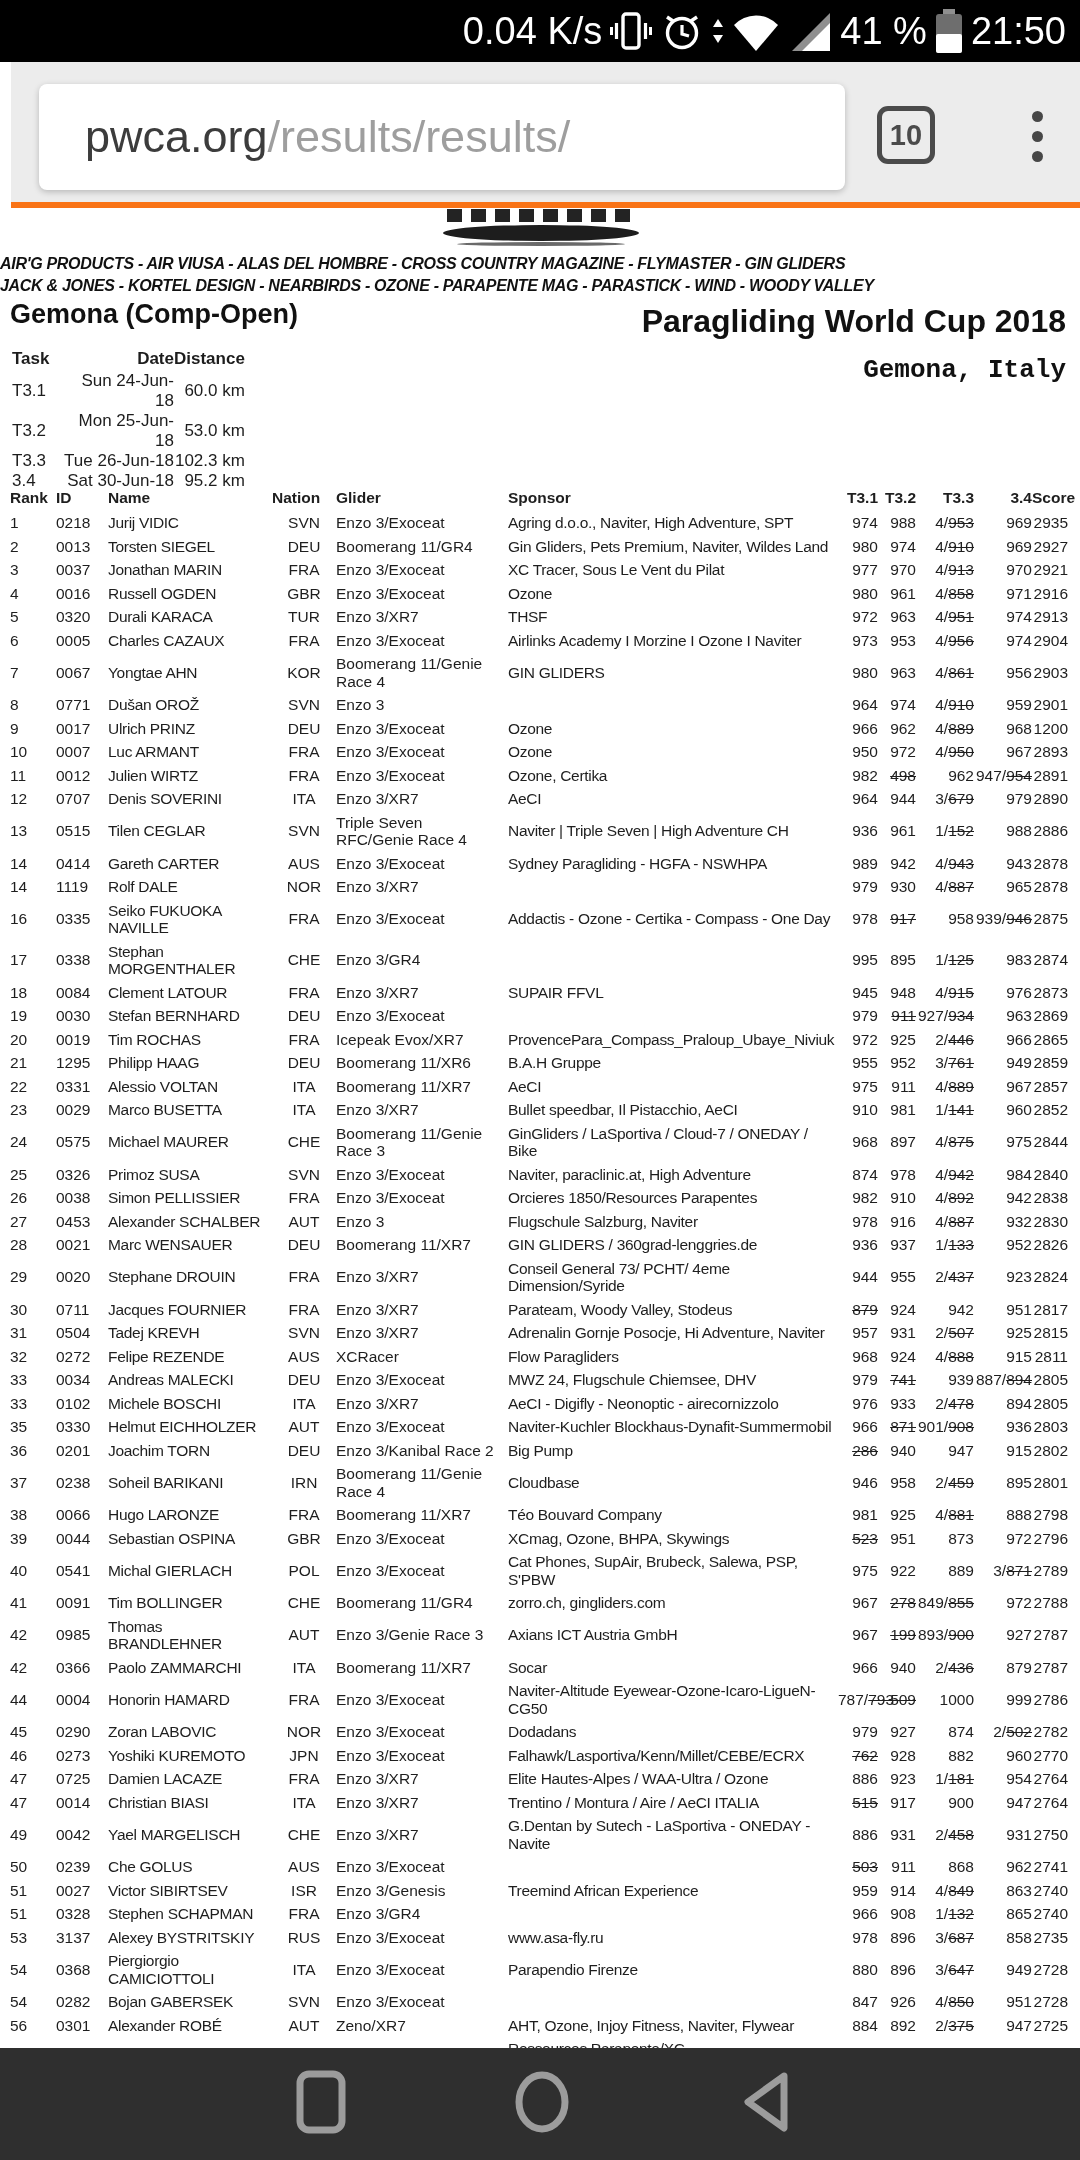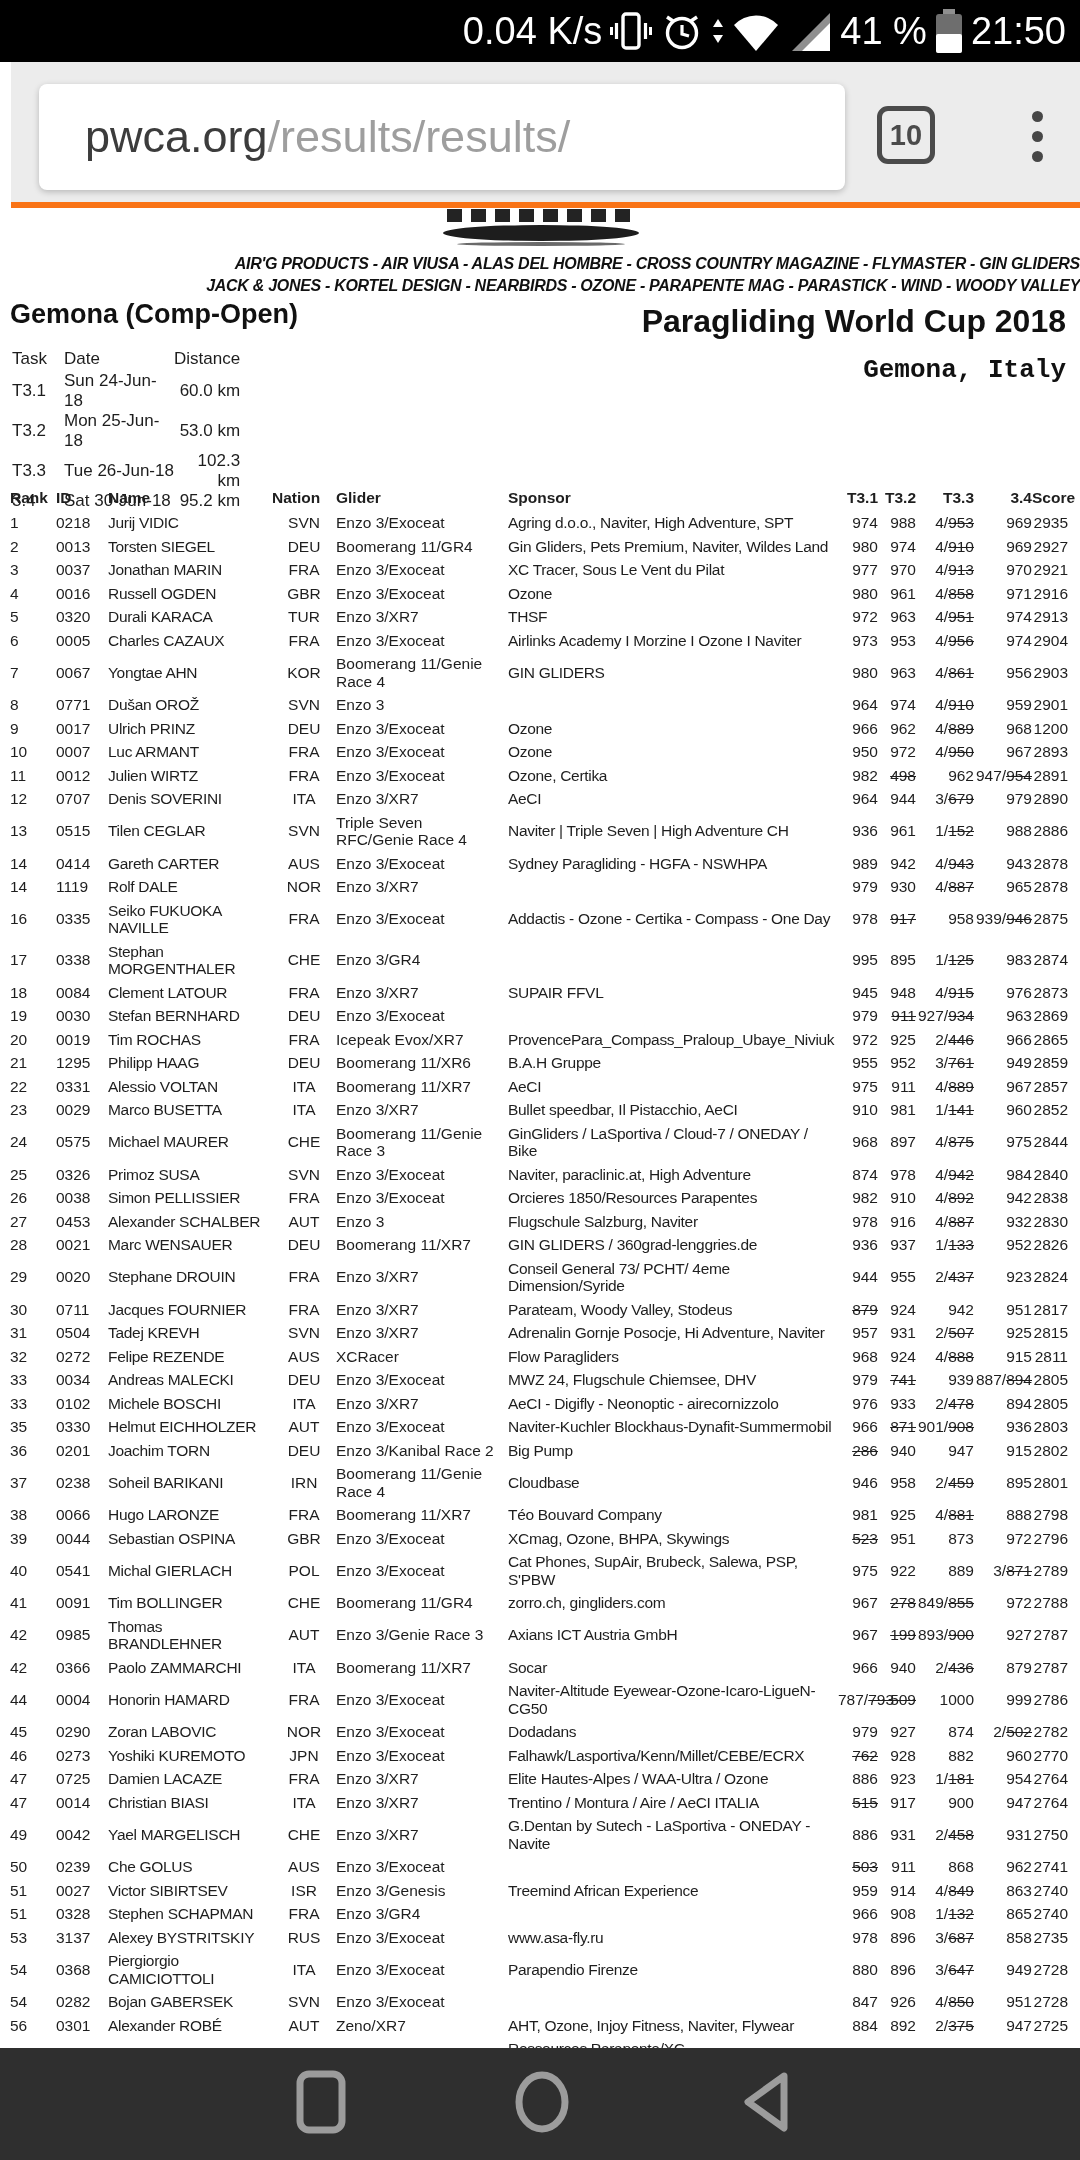--- a/index.html
+++ b/index.html
@@ -25,33 +25,33 @@
 
   
   .content { position:absolute; top:209px; left:0; width:1080px; height:1839px; background:#fff; overflow:hidden; }
 
   .logo-frag { position:absolute; left:443px; top:0px; width:196px; height:40px; }
   .logo-frag .glyphs { position:absolute; left:4px; top:0; width:186px; height:13px;
     background:repeating-linear-gradient(90deg,#232323 0 15px,transparent 15px 24px); }
   .logo-frag .swoosh { position:absolute; left:0; top:16px; width:196px; height:16px; background:#1d1d1d; border-radius:50%; }
   .logo-frag .tail { position:absolute; left:14px; top:33px; width:168px; height:4px; background:#6a6a6a; border-radius:50%; }
 
-  .sponsor-lines { position:absolute; left:0; top:44px; width:1080px; text-align:right;
+  .sponsor-lines { position:absolute; left:0; top:44px; width:1080px; text-align:left;
     font-size:16px; font-weight:bold; font-style:italic; color:#111; letter-spacing:-0.3px; line-height:22px; }
 
   .comp-title { position:absolute; left:10px; top:90px; font-size:27px; font-weight:bold; color:#111; }
   .event-title { position:absolute; right:14px; top:94px; font-size:32px; font-weight:bold; color:#111; text-align:right; }
   .event-loc { position:absolute; right:14px; top:146px; font-size:26px; font-weight:bold; color:#111; text-align:right;font-family:Liberation Mono, monospace; }
 
   table { border-collapse:collapse; }
   .task-table { position:absolute; left:12px; top:138px; font-size:17px; color:#1d1d1d; }
-  .task-table th { font-weight:normal; padding:2px 0;margin-top:9px; }
+  .task-table th { font-weight:bold; padding:2px 0;margin-top:9px; }
   .task-table td, .task-table th { line-height:20px; }
   .task-table .c-task { text-align:left; width:52px; }
-  .task-table .c-date { text-align:left; width:110px; }
+  .task-table .c-date { text-align:right; width:110px; }
   .task-table .c-dist { text-align:right; width:66px; }
 
   .results-table { position:absolute; left:10px; top:278px; width:1058px; table-layout:fixed;
     font-size:15.5px; color:#1e1e1e; }
   .results-table th { font-weight:bold; text-align:left; padding:2px 0 4px 0; line-height:18px; }
   .results-table td { padding:3px 0; line-height:17.5px; vertical-align:middle; }
   .results-table .num, .results-table th.num { text-align:right; white-space:nowrap; }
   .results-table .ctr { text-align:center; }
   .results-table td.c-sponsor, .results-table td.c-name { letter-spacing:-0.3px; padding-right:6px; }
   .results-table td.c-glider { padding-right:6px; }

